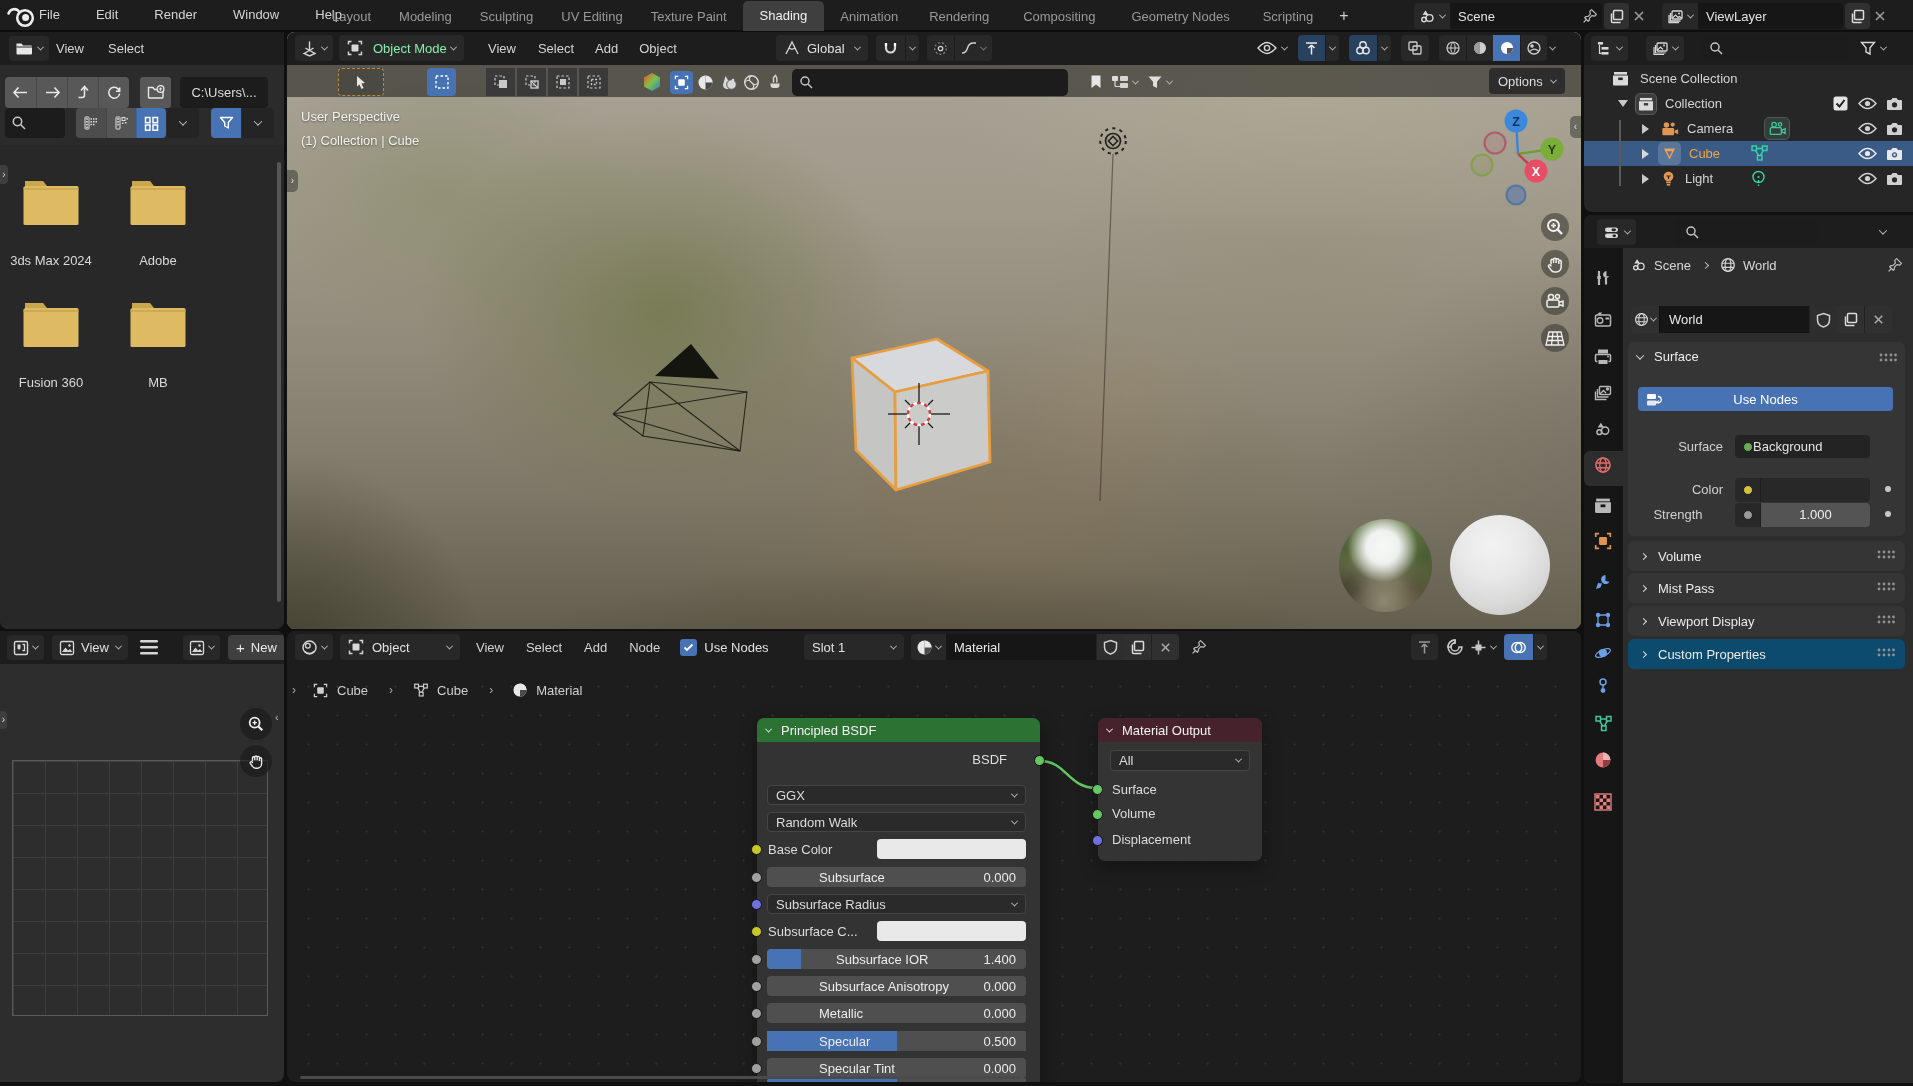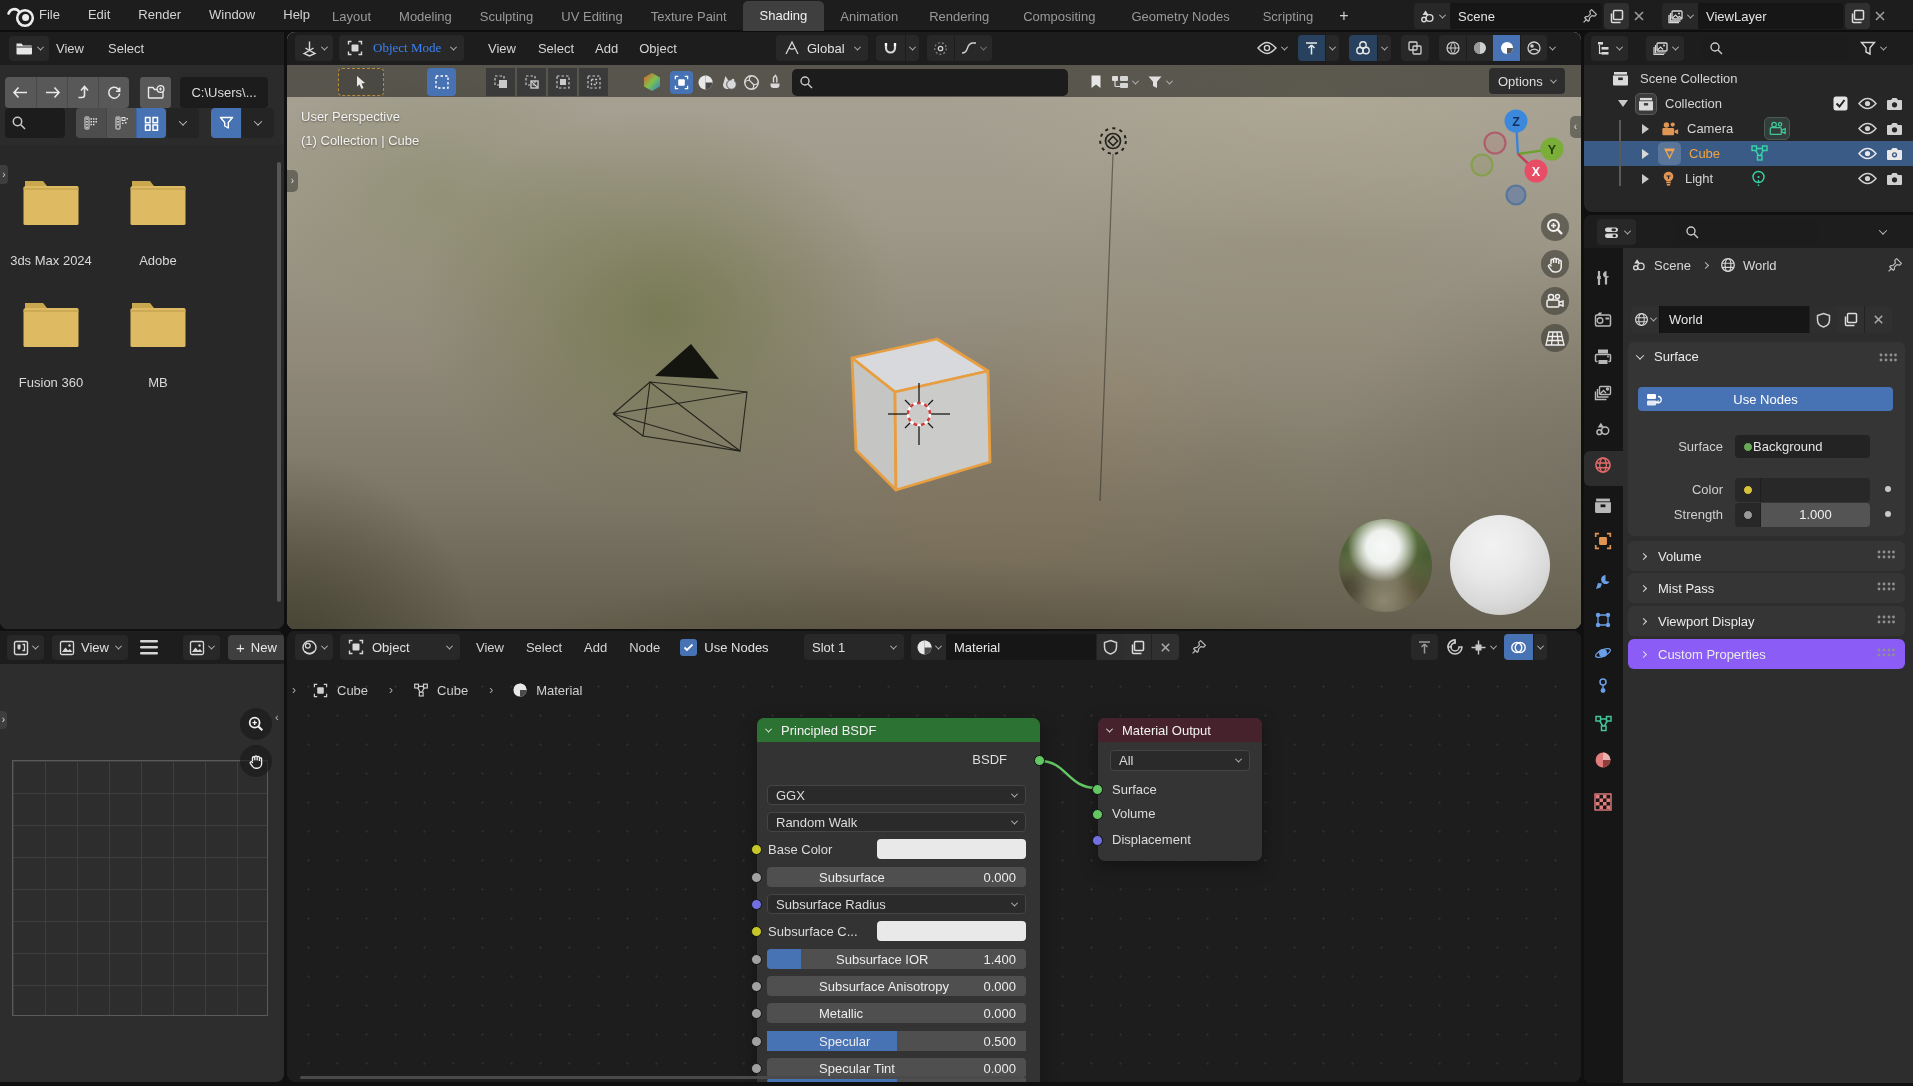--- a/index.html
+++ b/index.html
@@ -20,21 +20,21 @@
 <body>
 <div id="root">
 
   <div id="topbar" class="abs" style="left:0;top:0;width:1913px;height:32px;background:#1d1d1d;box-shadow:inset 0 -2px 0 #0e0e0e;">
     <svg class="abs" style="left:6px;top:4px;" width="32" height="26" viewBox="0 0 32 26">
       <circle cx="19" cy="14" r="7.8" fill="none" stroke="#ededed" stroke-width="2.6"></circle>
       <circle cx="19.6" cy="13.4" r="3.5" fill="#ededed"></circle>
       <path d="M13.5 8 C10 3.5 4.5 4.5 2.5 9.5" fill="none" stroke="#ededed" stroke-width="2.6" stroke-linecap="round"></path>
     </svg>
 
-    <div class="abs row" style="left:29px;top:0;height:28px;gap:8px;">
+    <div class="abs row" style="left:29px;top:0;height:28px;gap:16px;">
       <span class="mnu" style="padding:0 10px;">File</span>
       <span class="mnu" style="padding:0 10px;">Edit</span>
       <span class="mnu" style="padding:0 10px;">Render</span>
       <span class="mnu" style="padding:0 10px;">Window</span>
       <span class="mnu" style="padding:0 10px;">Help</span>
     </div>
     <div class="abs row" style="left:318px;top:0;height:32px;color:#999;">
       <span style="padding:0 14px;">Layout</span>
       <span style="padding:0 14px;">Modeling</span>
       <span style="padding:0 14px;">Sculpting</span>
@@ -273,21 +273,21 @@
           </svg>
         <span class="chev sm" style="margin-left:4px;"></span>
       </div>
       <div class="row" style="background:#282828;border-radius:4px;height:26px;padding:0 8px;margin-left:6px;width:125px;">
         <svg width="16" height="16" viewBox="0 0 16 16">
             <g fill="none" stroke="#d8d8d8" stroke-width="1.4">
               <path d="M1.5 4.5 v-3 h3 M11.5 1.5 h3 v3 M14.5 11.5 v3 h-3 M4.5 14.5 h-3 v-3"></path>
               <rect x="4.5" y="4.5" width="7" height="7" fill="#d8d8d8" stroke="none" rx="1"></rect>
             </g>
           </svg>
-        <span style="margin-left:10px;color:#3b82f6;font-family:Liberation Serif, serif;">Object Mode</span>
+        <span style="margin-left:10px;color:#86efac;">Object Mode</span>
         <span class="chev sm" style="margin-left:auto;"></span>
       </div>
       <span class="mnu" style="margin-left:24px;">View</span>
       <span class="mnu" style="margin-left:22px;">Select</span>
       <span class="mnu" style="margin-left:21px;">Add</span>
       <span class="mnu" style="margin-left:21px;">Object</span>
     </div>
     <div class="abs row" style="left:489px;top:3px;height:26px;">
       <div class="row" style="background:#282828;border-radius:4px;height:26px;padding:0 8px;">
         <svg width="16" height="16" viewBox="0 0 16 16">
@@ -977,21 +977,21 @@
       <span style="margin-left:0;color:#e3e3e3;">Background</span>
     </div>
     <div class="abs" style="left:49px;top:267px;width:90px;text-align:right;color:#d0d0d0;">Color</div>
     <div class="abs row" style="left:151px;top:263px;width:135px;height:23px;">
       <div class="row" style="width:25px;height:24px;background:#282828;border-radius:4px 0 0 4px;justify-content:center;">
         <span style="width:10px;height:10px;border-radius:50%;background:#d6c23c;border:1px solid #1c1c1c;"></span>
       </div>
       <div style="flex:1;height:24px;background:#282828;border-radius:0 4px 4px 0;border-left:1px solid #1f1f1f;"></div>
     </div>
     <span class="abs" style="left:301px;top:271px;width:6px;height:6px;border-radius:50%;background:#c9c9c9;"></span>
-    <div class="abs" style="left:49px;top:292px;width:90px;text-align:right;color:#d0d0d0;">Strength</div>
+    <div class="abs" style="left:49px;top:292px;width:90px;text-align:center;color:#d0d0d0;">Strength</div>
     <div class="abs row" style="left:151px;top:288px;width:135px;height:23px;">
       <div class="row" style="width:25px;height:24px;background:#282828;border-radius:4px 0 0 4px;justify-content:center;">
         <span style="width:10px;height:10px;border-radius:50%;background:#9a9a9a;border:1px solid #1c1c1c;"></span>
       </div>
       <div class="row" style="flex:1;height:24px;background:#545454;border-radius:0 4px 4px 0;border-left:1px solid #1f1f1f;justify-content:center;color:#f0f0f0;">1.000</div>
     </div>
     <span class="abs" style="left:301px;top:296px;width:6px;height:6px;border-radius:50%;background:#c9c9c9;"></span>
 
     <div class="abs row" style="left:44px;top:326px;width:277px;height:30px;background:#353535;border-radius:6px;">
       <span class="chev sm" style="margin-left:13px;transform:rotate(-45deg);border-color:#ddd;"></span>
@@ -1034,21 +1034,21 @@
             <circle cx="7" cy="2" r="1.4"></circle>
             <circle cx="12" cy="2" r="1.4"></circle>
             <circle cx="16.5" cy="2" r="1.4"></circle>
             <circle cx="2" cy="7" r="1.4"></circle>
             <circle cx="7" cy="7" r="1.4"></circle>
             <circle cx="12" cy="7" r="1.4"></circle>
             <circle cx="16.5" cy="7" r="1.4"></circle>
           </g>
         </svg>
     </div>
-    <div class="abs row" style="left:44px;top:424px;width:277px;height:30px;background:#8b5cf6;border-radius:6px;">
+    <div class="abs row" style="left:44px;top:424px;width:277px;height:30px;background:#0c4a6e;border-radius:6px;">
       <span class="chev sm" style="margin-left:13px;transform:rotate(-45deg);border-color:#ddd;"></span>
       <span style="margin-left:12px;color:#eaeaea;">Custom Properties</span>
       <svg style="margin-left:auto;margin-right:10px;" width="18" height="12" viewBox="0 0 18 12">
           <g fill="#909090">
             <circle cx="2" cy="2" r="1.4"></circle>
             <circle cx="7" cy="2" r="1.4"></circle>
             <circle cx="12" cy="2" r="1.4"></circle>
             <circle cx="16.5" cy="2" r="1.4"></circle>
             <circle cx="2" cy="7" r="1.4"></circle>
             <circle cx="7" cy="7" r="1.4"></circle>

